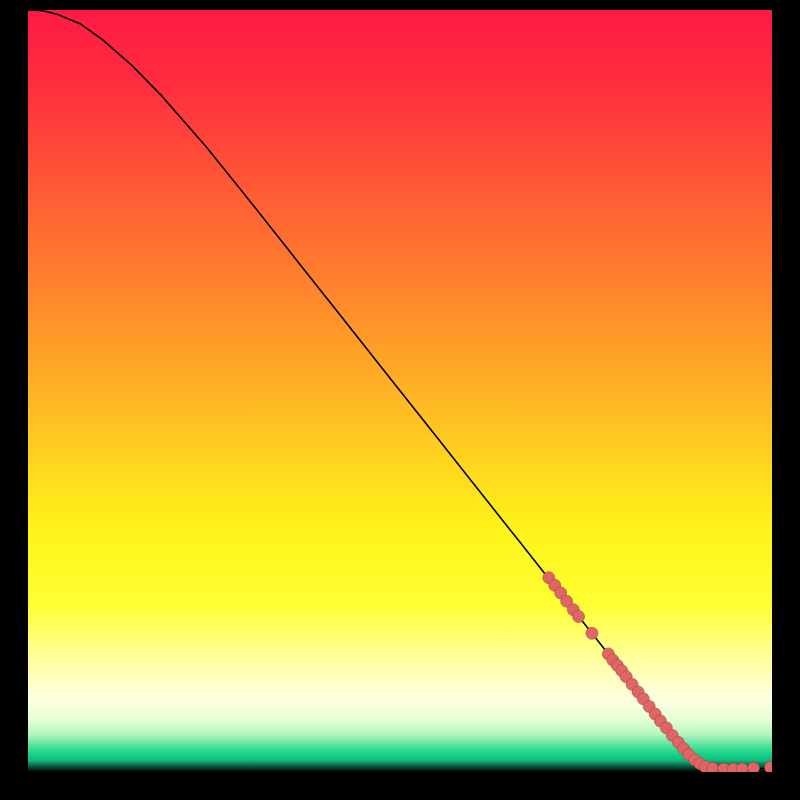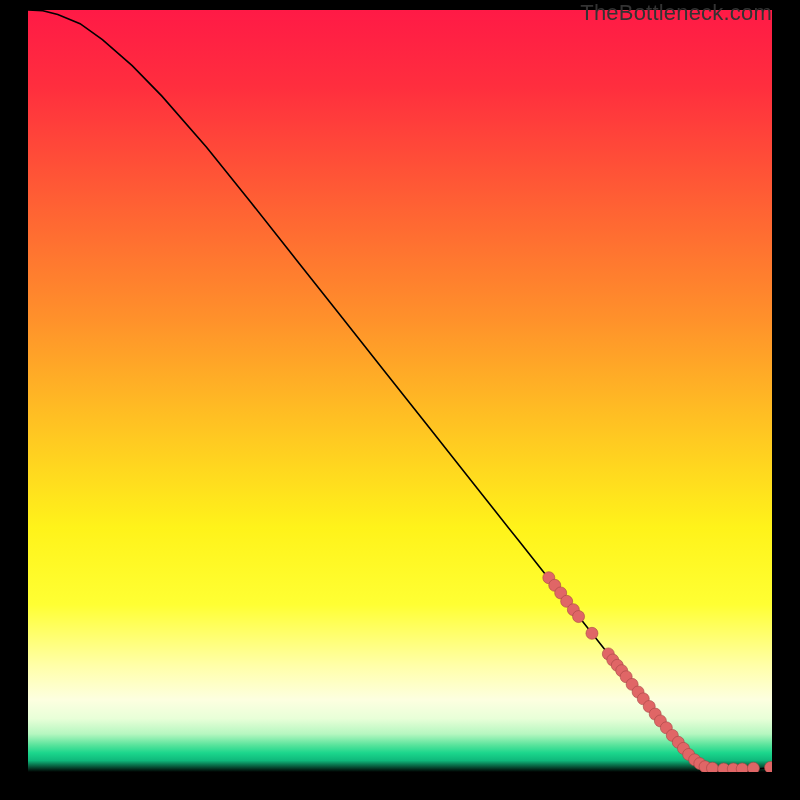--- a/index.html
+++ b/index.html
@@ -22,21 +22,20 @@
     top: 10px;
     width: 744px;
     height: 762px;
   }
   svg { display: block; }
 </style>
 </head>
 <body>
 
 <div class="wrap">
-  <div class="attribution">TheBottleneck.com</div>
   <div class="plot">
     <svg id="chart-svg" width="744" height="762" viewBox="0 0 744 762">
       <defs>
         <linearGradient id="bg-grad" x1="0" y1="0" x2="0" y2="1">
             <stop offset="0.00%" stop-color="#ff1a46"></stop>
             <stop offset="10.00%" stop-color="#ff2e3e"></stop>
             <stop offset="25.00%" stop-color="#ff5f34"></stop>
             <stop offset="40.00%" stop-color="#ff8f2b"></stop>
             <stop offset="55.00%" stop-color="#ffc522"></stop>
             <stop offset="68.00%" stop-color="#fff31a"></stop>

